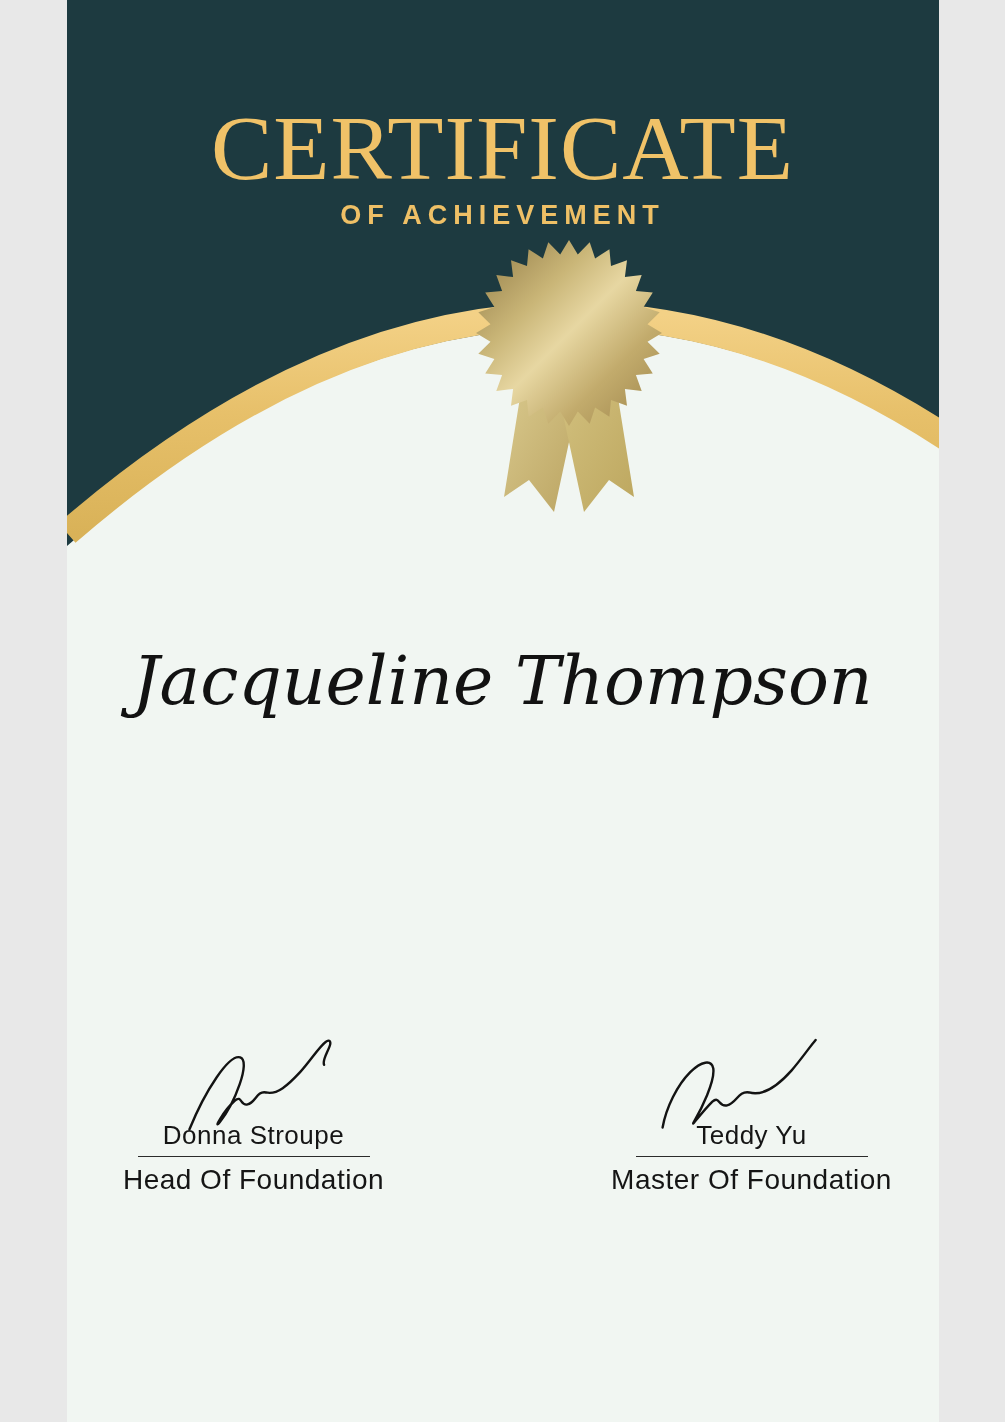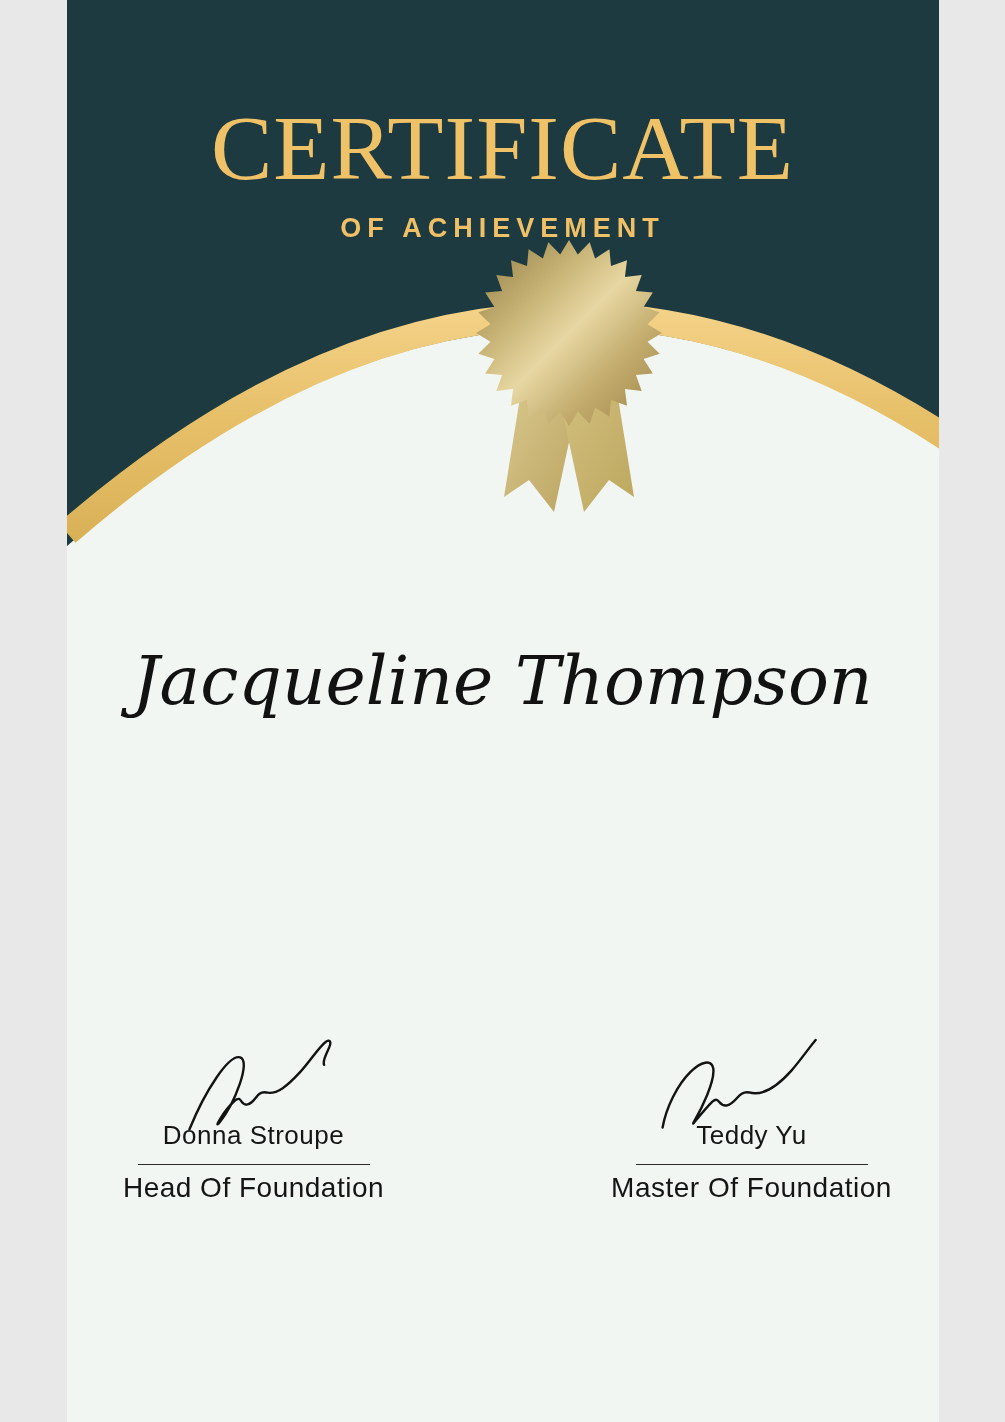--- a/index.html
+++ b/index.html
@@ -18,21 +18,21 @@
     margin:0;
     position:absolute;top:98px;left:0;width:100%;
     font-family:"Liberation Serif", serif;
     font-weight:400;
     font-size:92px;line-height:100px;
     letter-spacing:1px;
     color:#f0c268;
     text-align:center;
   }
   .cert-subtitle{
-    position:absolute;top:213px;left:0;width:100%;
+    position:absolute;top:200px;left:0;width:100%;
     font-size:27px;font-weight:700;
     letter-spacing:6px;
     color:#efc066;
     text-align:center;
   }
   .intro-line{
     position:absolute;top:562px;left:0;width:100%;
     font-size:27px;letter-spacing:0.5px;
     text-align:center;color:#191919;
   }
@@ -54,21 +54,21 @@
     text-align:center;color:#1c1c1c;
   }
   .signatures{
     position:absolute;top:1032px;left:0;width:100%;
     display:flex;justify-content:center;gap:208px;
   }
   .sig-block{width:290px;text-align:center;}
   .sig-scribble{display:block;margin:0 auto -20px auto;}
   .sig-name-wrap{
     width:232px;margin:0 auto;
-    padding-bottom:13px;
+    padding-bottom:5px;
     border-bottom:1.5px solid #2b2b2b;
   }
   .sig-name{font-size:26px;color:#151515;letter-spacing:0.5px;}
   .sig-role{margin-top:7px;font-size:28px;color:#151515;letter-spacing:0.5px;}
 </style>
 </head>
 <body>
 
 <div class="cert">
 

